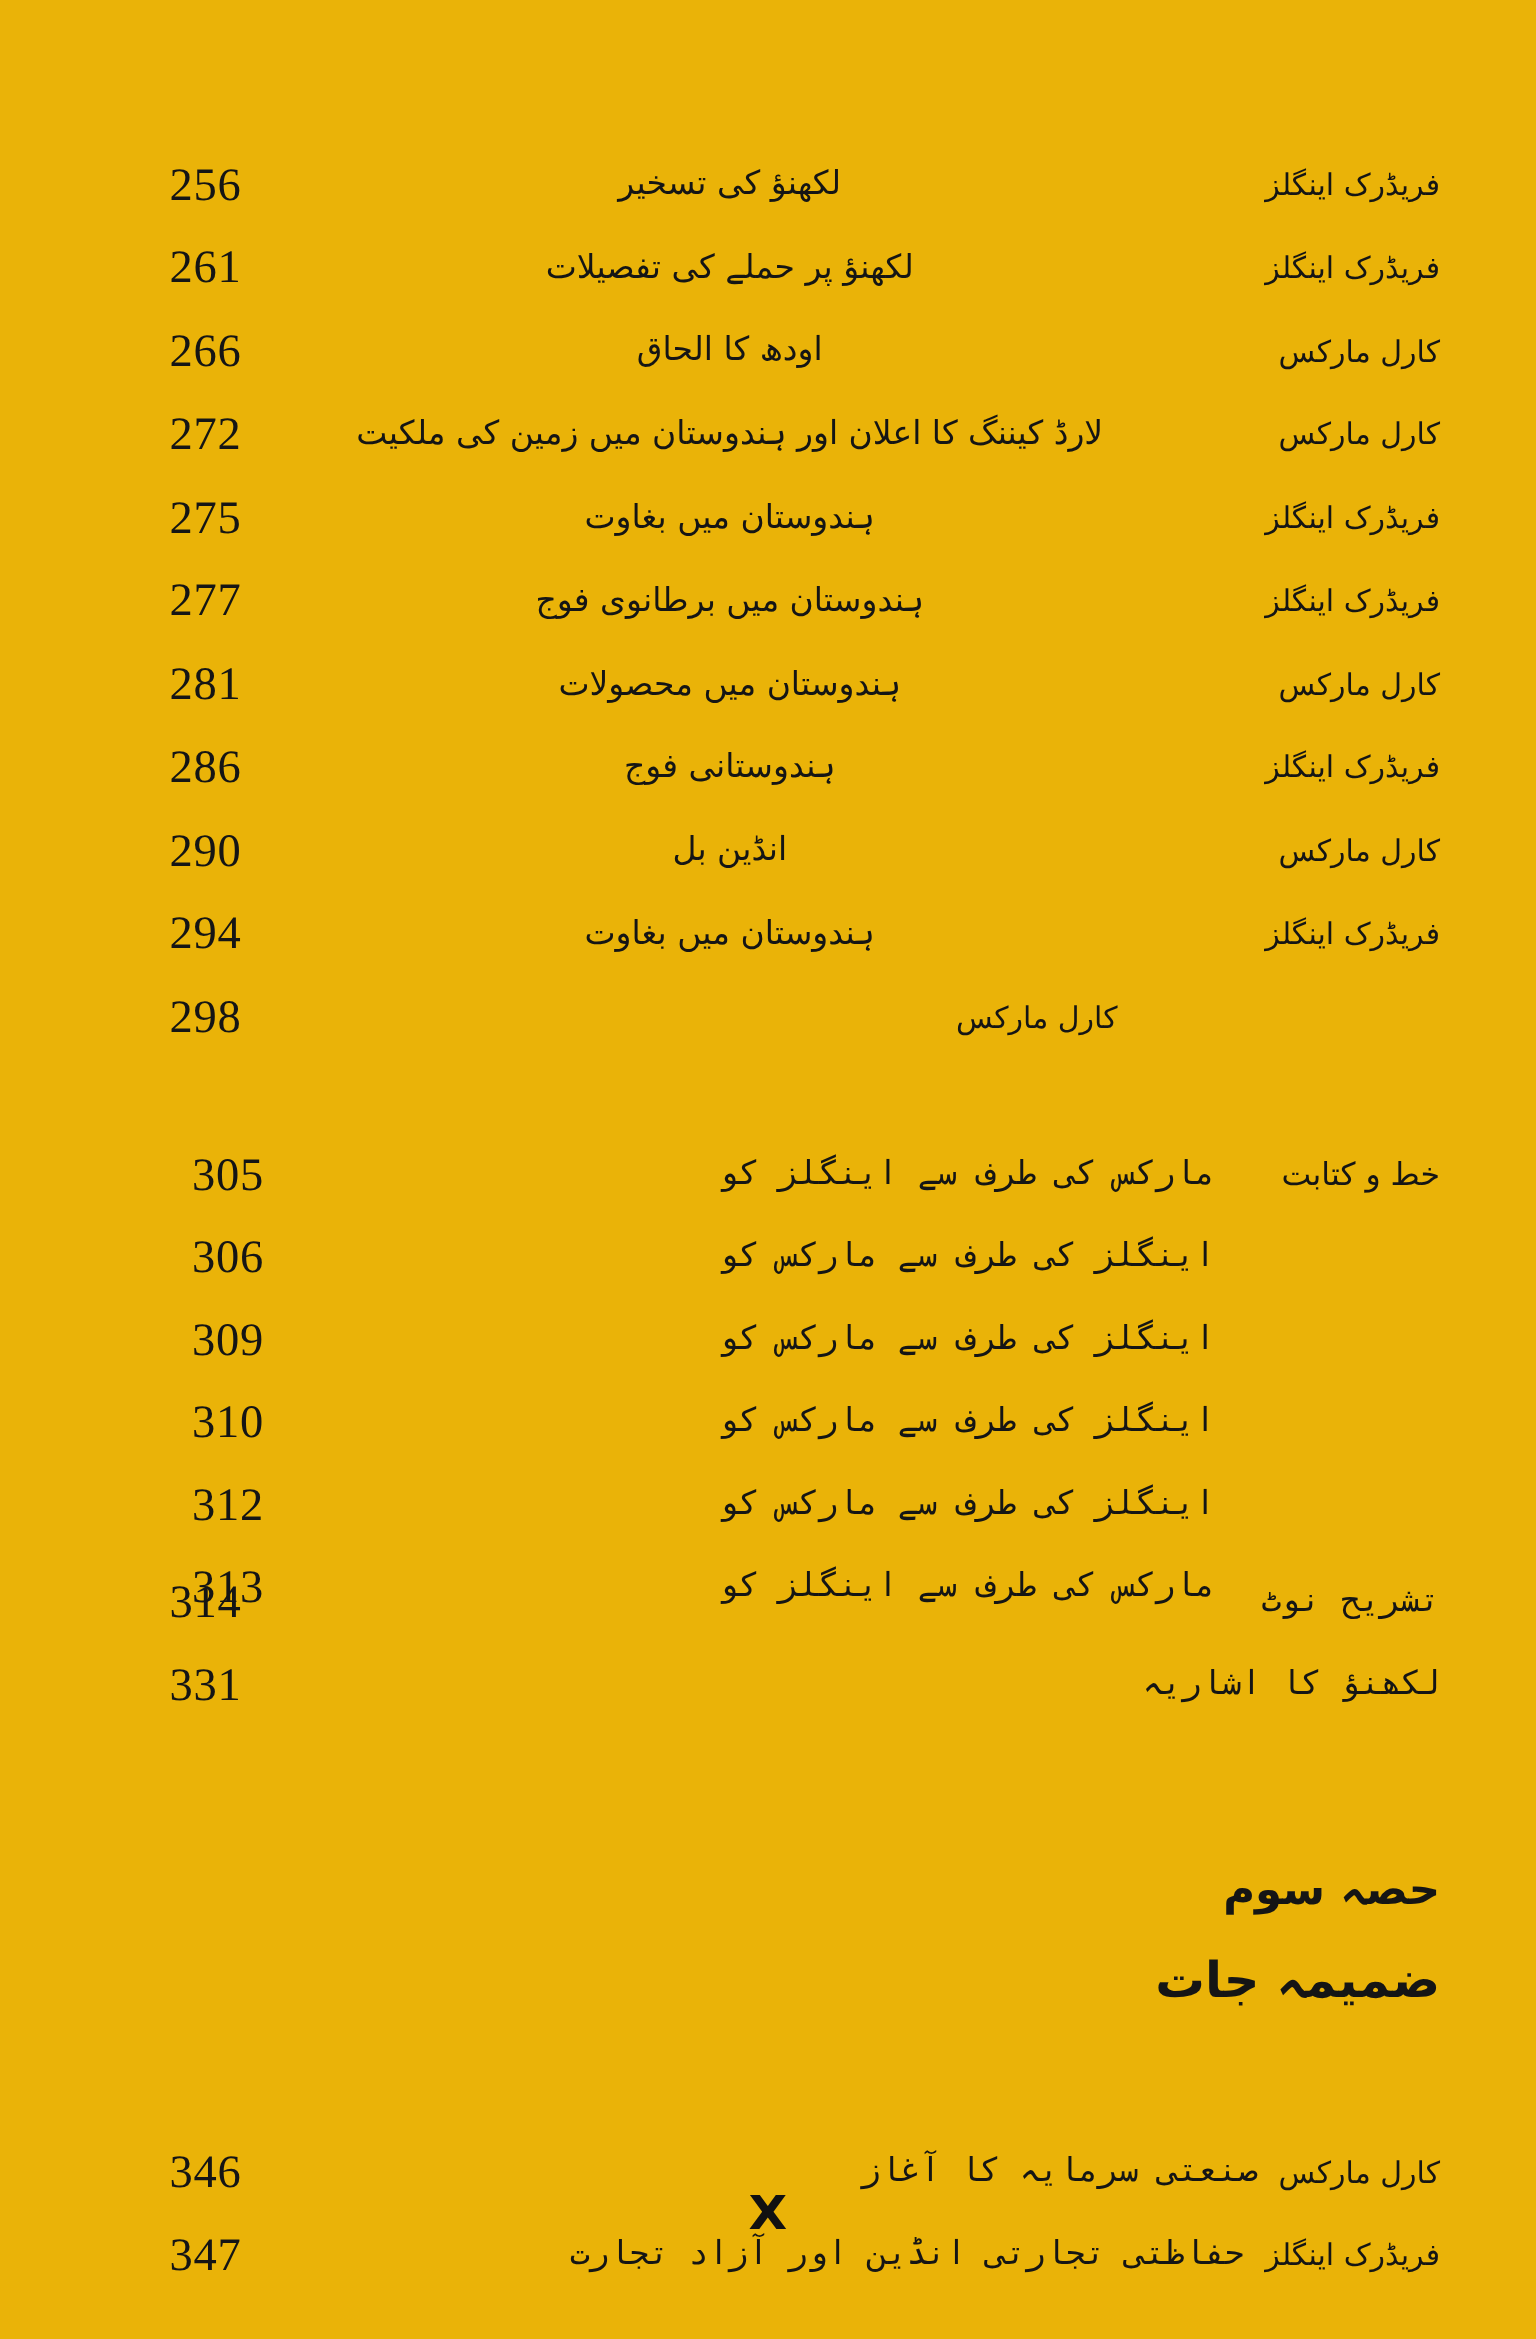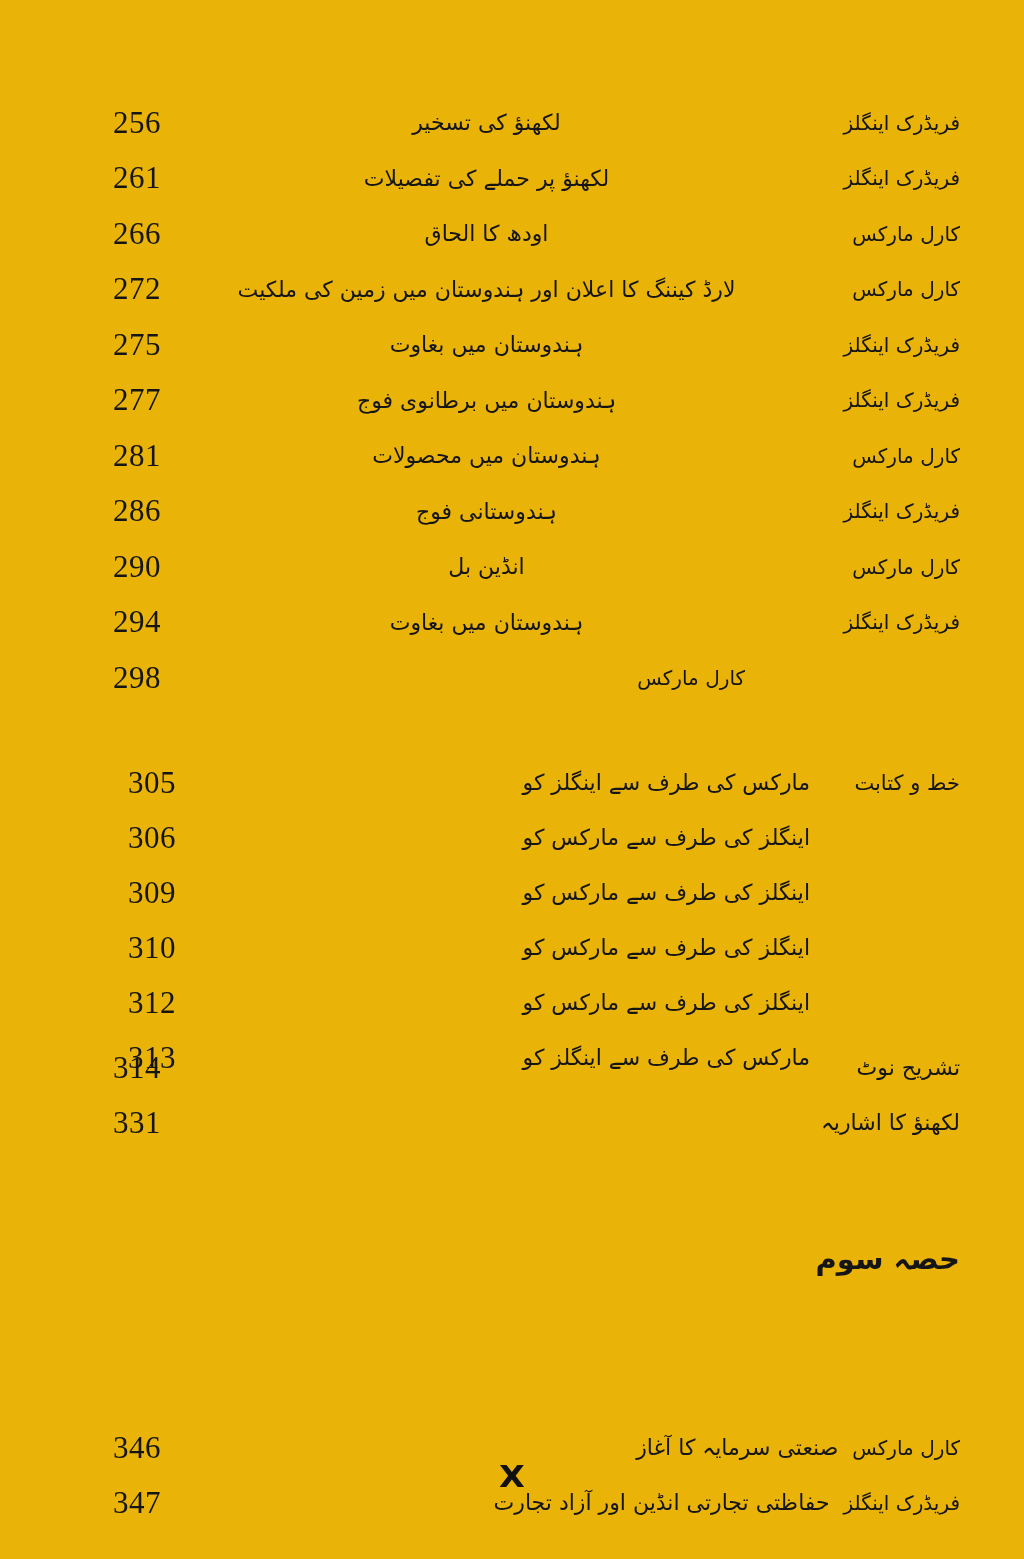--- a/index.html
+++ b/index.html
@@ -30,21 +30,21 @@
     letter-spacing:0.5px;
     color:#151515;
   }
   .urdu {
     font-family:"DejaVu Sans", sans-serif;
     direction:rtl;
     color:#151515;
     white-space:nowrap;
   }
   .title-center { text-align:center; font-size:22px; }
-  .title-right  { text-align:right;  font-size:22px; }
+  .title-right  { text-align:right;  font-size:22px;font-family:Liberation Mono, monospace; }
   .author       { text-align:right;  font-size:20px; }
   .section-head { text-align:right;  font-size:21px; }
 
   #articles   { top:95px;  }
   #letters    { top:755px;margin-left:15px; }
   #backmatter { top:1040px;}
   #part       { top:1230px; text-align:right; }
   #appendices { top:1420px;}
   #folio      { position:absolute; top:1458px; left:0; right:0; text-align:center; }
 
@@ -166,20 +166,21 @@
       <span class="urdu title-right">تشریح نوٹ</span>
     </div>
     <div class="row row-back">
       <span class="num">331</span>
       <span class="urdu title-right">لکھنؤ کا اشاریہ</span>
     </div>
   </div>
 
   <div class="section" id="part">
     <div class="part-title">حصہ سوم</div>
+    <div class="part-subtitle">ضمیمہ جات</div>
   </div>
 
   <div class="section" id="appendices">
     <div class="row row-app">
       <span class="num">346</span>
       <span class="urdu title-right">صنعتی سرمایہ کا آغاز</span>
       <span class="urdu author">کارل مارکس</span>
     </div>
     <div class="row row-app">
       <span class="num">347</span>

